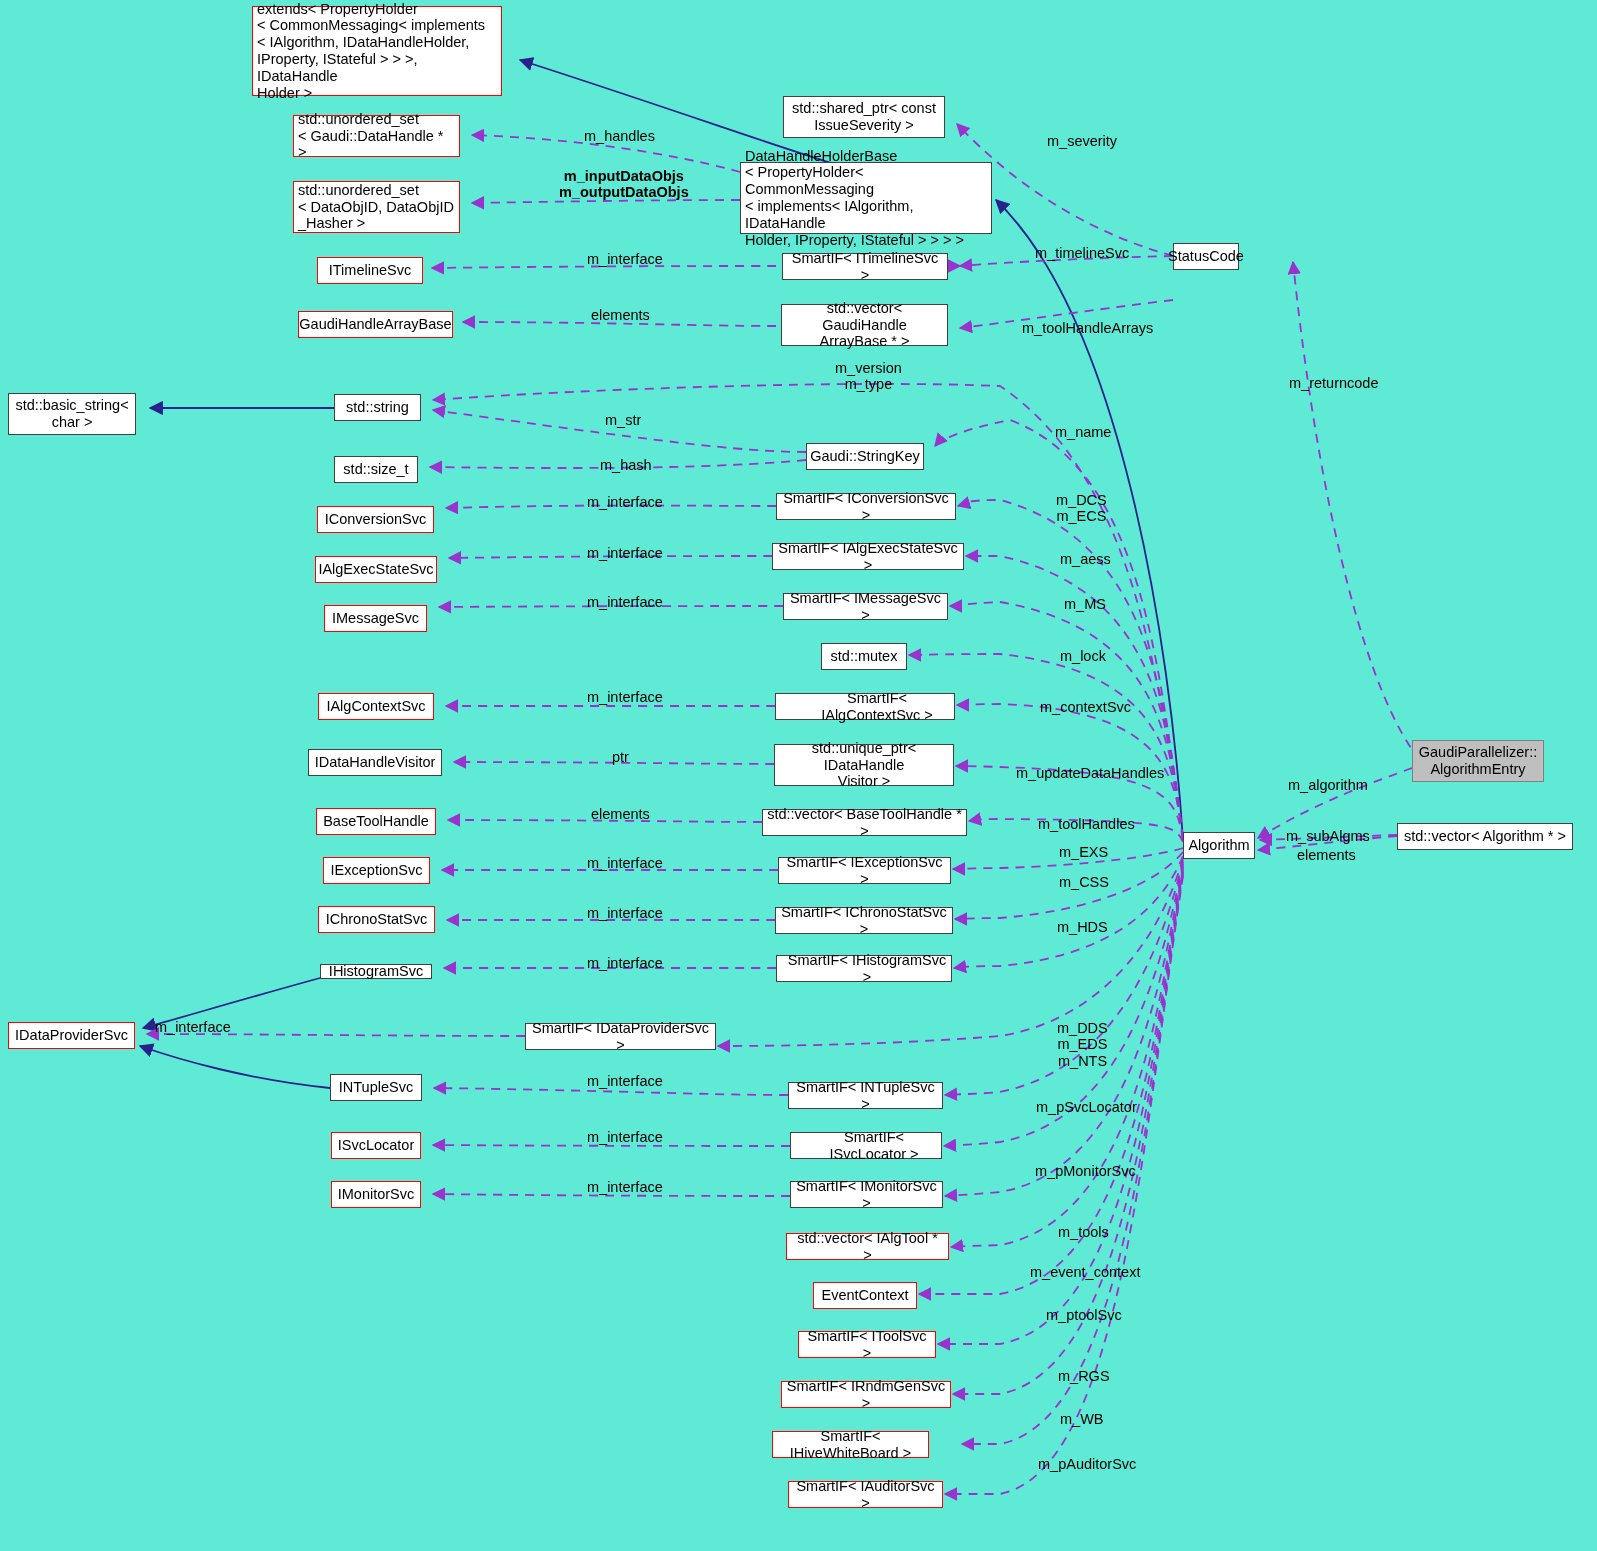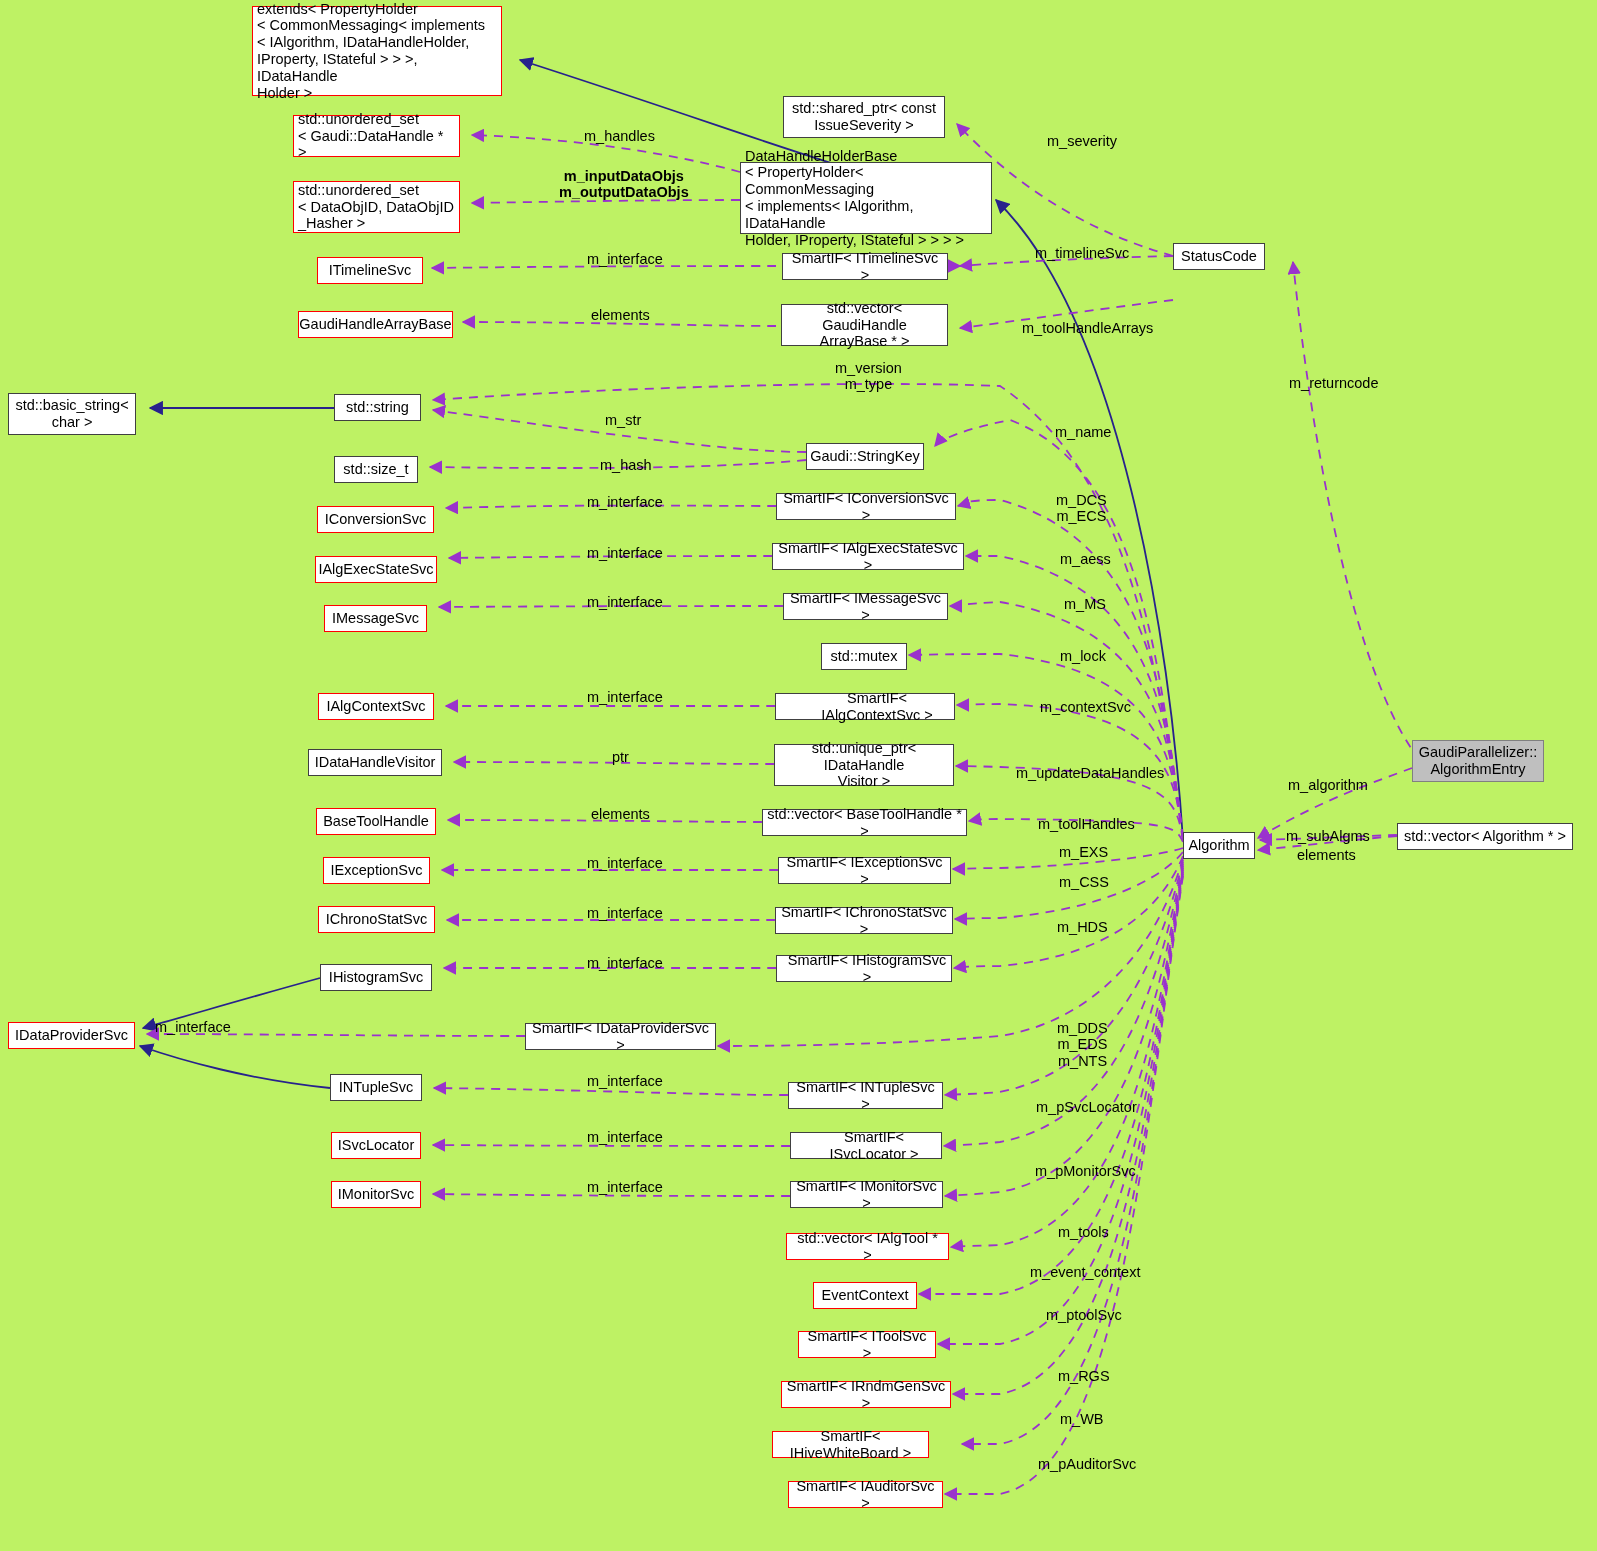--- a/index.html
+++ b/index.html
@@ -1,20 +1,20 @@
 <!DOCTYPE html>
 <html><head>
 <meta charset="utf-8">
 <style>
   html,body{margin:0;padding:0;background:#ffffff;}
   #canvas{
     position:relative;
     width:1597px;
     height:1551px;
-    background:#bef264;
+    background:#5eead4;
     font-family:"Liberation Sans","DejaVu Sans",sans-serif;
     overflow:hidden;
   }
   svg#edges{position:absolute;left:0;top:0;width:1597px;height:1551px;pointer-events:none;}
   .node{
     position:absolute;
     box-sizing:border-box;
     display:flex;
     align-items:center;
     justify-content:center;
@@ -137,21 +137,21 @@
       <div class="node thick" style="left: 334px; top: 394px; width: 87px; height: 27px;">std::string</div>
       <div class="node thick" style="left: 334px; top: 456px; width: 84px; height: 27px;">std::size_t</div>
       <div class="node red" style="left: 317px; top: 506px; width: 117px; height: 27px;">IConversionSvc</div>
       <div class="node red" style="left: 315px; top: 556px; width: 122px; height: 27px;">IAlgExecStateSvc</div>
       <div class="node red" style="left: 324px; top: 605px; width: 103px; height: 27px;">IMessageSvc</div>
       <div class="node red" style="left: 318px; top: 693px; width: 116px; height: 27px;">IAlgContextSvc</div>
       <div class="node thick" style="left: 308px; top: 749px; width: 134px; height: 27px;">IDataHandleVisitor</div>
       <div class="node red" style="left: 316px; top: 808px; width: 120px; height: 27px;">BaseToolHandle</div>
       <div class="node red" style="left: 323px; top: 857px; width: 107px; height: 27px;">IExceptionSvc</div>
       <div class="node red" style="left: 318px; top: 906px; width: 117px; height: 27px;">IChronoStatSvc</div>
-      <div class="node thick" style="left: 320px; top: 964px; width: 112px; height: 27px;">IHistogramSvc</div>
+      <div class="node thick" style="left: 320px; top: 964px; width: 112px; height: 15px;">IHistogramSvc</div>
       <div class="node red" style="left: 8px; top: 1022px; width: 127px; height: 27px;">IDataProviderSvc</div>
       <div class="node thick" style="left: 330px; top: 1074px; width: 92px; height: 27px;">INTupleSvc</div>
       <div class="node red" style="left: 331px; top: 1132px; width: 90px; height: 27px;">ISvcLocator</div>
       <div class="node red" style="left: 331px; top: 1181px; width: 90px; height: 27px;">IMonitorSvc</div>
       <div class="node thick" style="left: 783px; top: 96px; width: 162px; height: 42px;">std::shared_ptr&lt; const
 IssueSeverity &gt;</div>
       <div class="node thick leftal" style="left: 740px; top: 162px; width: 252px; height: 72px;">DataHandleHolderBase
 &lt; PropertyHolder&lt; CommonMessaging
 &lt; implements&lt; IAlgorithm, IDataHandle
 Holder, IProperty, IStateful &gt; &gt; &gt; &gt;</div>
@@ -173,21 +173,21 @@
       <div class="node thick" style="left: 525px; top: 1023px; width: 191px; height: 27px;">SmartIF&lt; IDataProviderSvc &gt;</div>
       <div class="node thick" style="left: 788px; top: 1082px; width: 155px; height: 27px;">SmartIF&lt; INTupleSvc &gt;</div>
       <div class="node thick" style="left: 790px; top: 1132px; width: 152px; height: 27px; padding-left: 20px;">SmartIF&lt; ISvcLocator &gt;</div>
       <div class="node thick" style="left: 790px; top: 1181px; width: 153px; height: 27px;">SmartIF&lt; IMonitorSvc &gt;</div>
       <div class="node red" style="left: 786px; top: 1233px; width: 163px; height: 27px;">std::vector&lt; IAlgTool * &gt;</div>
       <div class="node red" style="left: 813px; top: 1282px; width: 104px; height: 27px;">EventContext</div>
       <div class="node red" style="left: 798px; top: 1331px; width: 138px; height: 27px;">SmartIF&lt; IToolSvc &gt;</div>
       <div class="node red" style="left: 781px; top: 1381px; width: 170px; height: 27px;">SmartIF&lt; IRndmGenSvc &gt;</div>
       <div class="node red" style="left: 772px; top: 1431px; width: 157px; height: 27px;">SmartIF&lt; IHiveWhiteBoard &gt;</div>
       <div class="node red" style="left: 788px; top: 1481px; width: 155px; height: 27px;">SmartIF&lt; IAuditorSvc &gt;</div>
-      <div class="node thick" style="left: 1173px; top: 243px; width: 92px; height: 27px;">StatusCode</div>
+      <div class="node thick" style="left: 1173px; top: 243px; width: 66px; height: 27px;">StatusCode</div>
       <div class="node thick" style="left: 1183px; top: 832px; width: 72px; height: 27px;">Algorithm</div>
       <div class="node current" style="left: 1412px; top: 740px; width: 132px; height: 42px;">GaudiParallelizer::
 AlgorithmEntry</div>
       <div class="node thick" style="left: 1397px; top: 823px; width: 176px; height: 27px;">std::vector&lt; Algorithm * &gt;</div>
     </div>
   <div id="labels-layer">
       <div class="edgelabel" style="left: 584px; top: 128px;">m_handles</div>
       <div class="edgelabel" style="left: 559px; top: 168px; font-weight: bold;">m_inputDataObjs
 m_outputDataObjs</div>
       <div class="edgelabel" style="left: 1047px; top: 133px;">m_severity</div>

